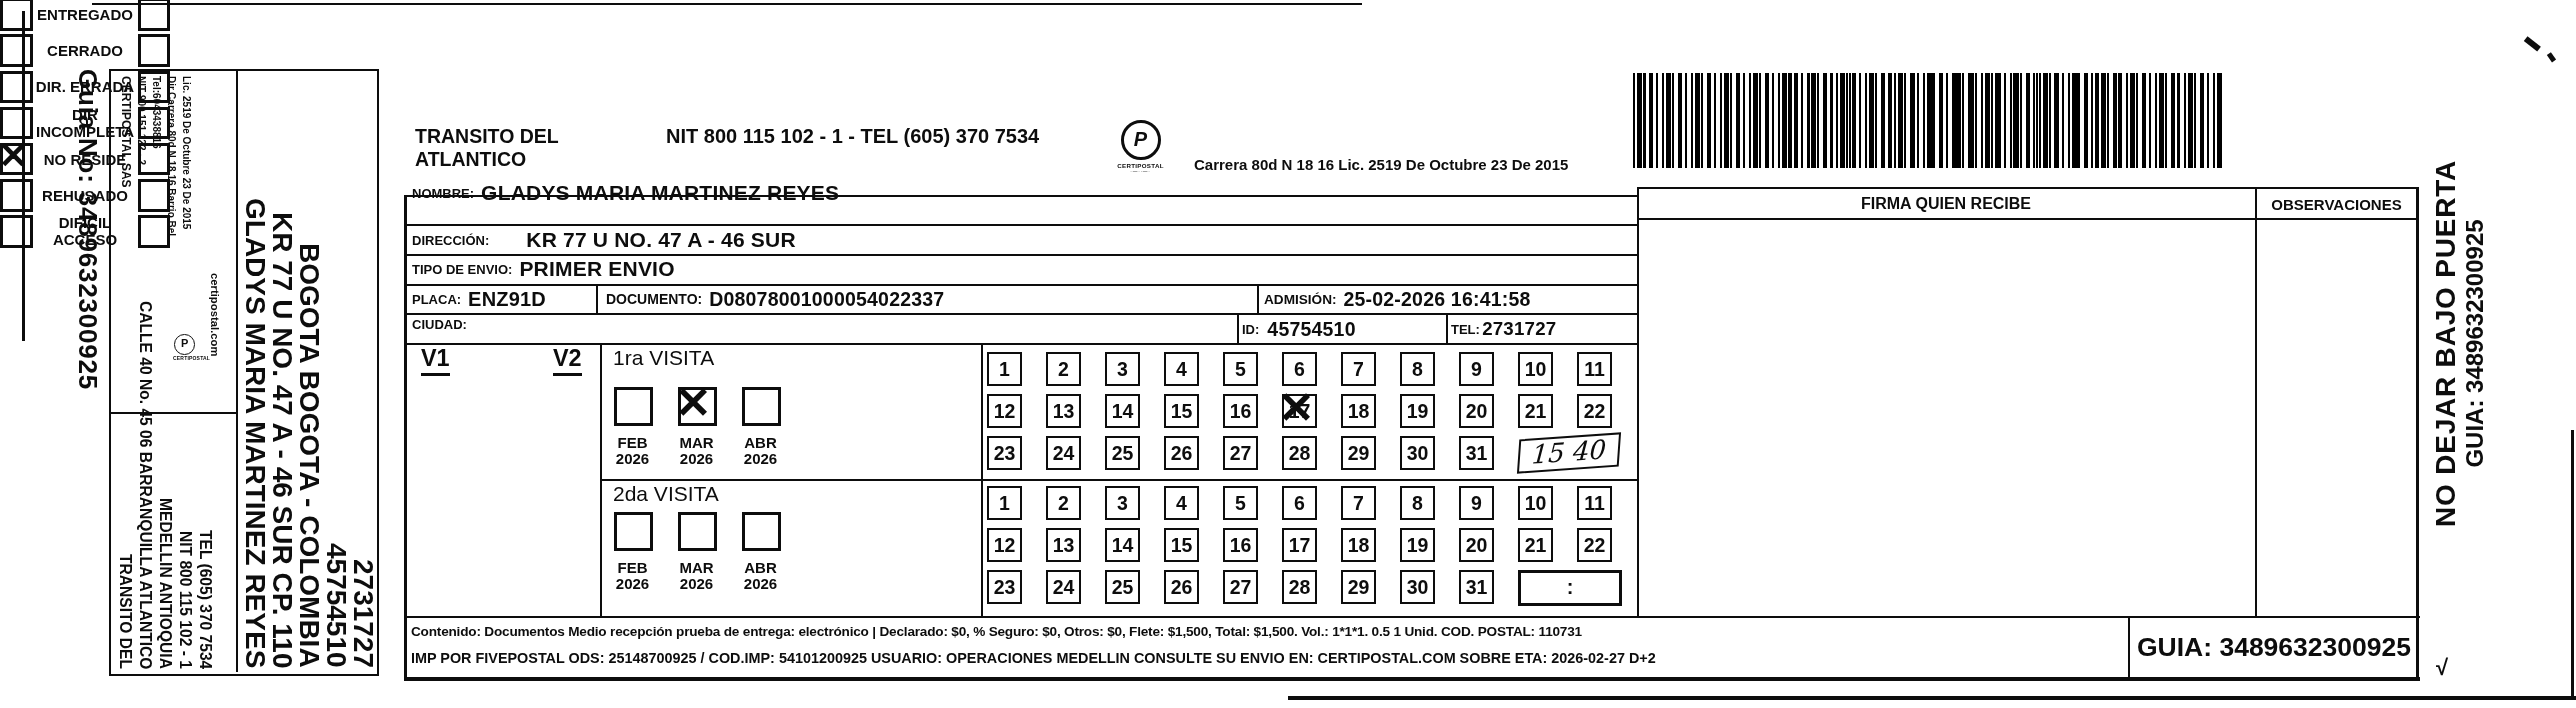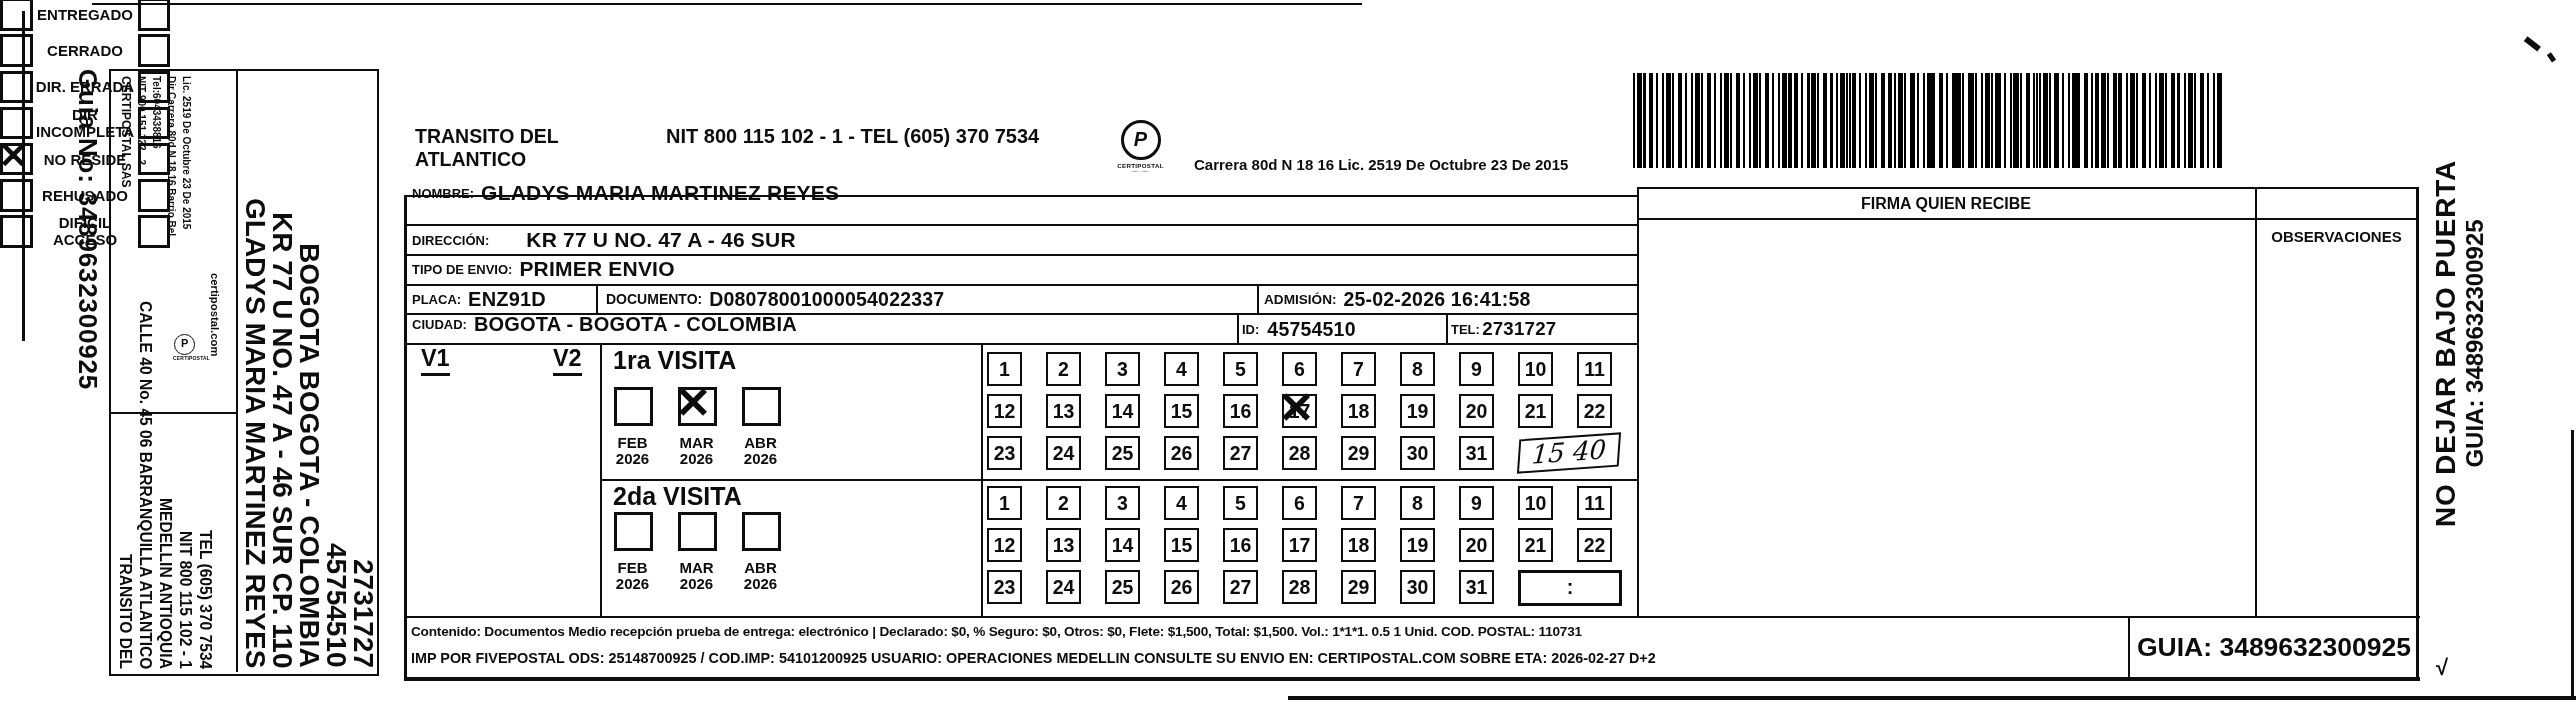--- a/index.html
+++ b/index.html
@@ -45,38 +45,38 @@
   .flabel{font-size:13px;font-weight:bold;}
   .fvalue{font-size:20px;font-weight:bold;letter-spacing:0.2px;}
   
   .vhdr{position:absolute;font-size:23.4px;font-weight:bold;border-bottom:3.1px solid #0d0d0d;padding-bottom:0.8px;}
   #statuses{left:416px;top:365px;width:170px;height:246px;display:flex;flex-direction:column;justify-content:space-between;}
   .strow{display:flex;align-items:center;height:29px;}
   .stlabel{flex:1;text-align:center;font-size:15px;font-weight:bold;}
   .cb{position:relative;width:26.5px;height:26.5px;border:3.1px solid #0d0d0d;flex:0 0 auto;}
   .cb2{position:relative;width:33px;height:33px;border:3.1px solid #0d0d0d;}
   .xmark{position:absolute;left:-4.7px;top:-7.8px;font-size:36px;font-weight:bold;line-height:1;}
-  .visit-title{position:absolute;font-size:25px;font-weight:bold;}
+  .visit-title{position:absolute;font-size:21px;font-weight:normal;}
   .months{position:absolute;display:flex;gap:27px;}
   .mcol{width:37px;text-align:center;}
   .mlabel{margin-top:5.5px;font-size:15px;font-weight:bold;line-height:16.4px;white-space:pre-line;}
   .grid{position:absolute;}
   .dayrow{display:flex;gap:24px;margin-bottom:7.8px;}
   .daycell{position:relative;width:31px;height:30px;border:2.3px solid #0d0d0d;
            font-size:19.5px;font-weight:bold;text-align:center;line-height:30px;}
   .dayx{position:absolute;left:-6.2px;top:-9.4px;font-size:44px;font-weight:bold;line-height:1;}
   .note{width:98px;height:30px;border:3.1px solid #0d0d0d;text-align:center;}
   .note.hand{font-family:"DejaVu Serif",serif;font-style:italic;font-size:26px;line-height:28px;
              transform:rotate(-4deg) skewX(-8deg);border:2.3px solid #0d0d0d;}
   .note.colon{font-size:20px;font-weight:bold;line-height:29px;}
   
   #firma-label{left:1637px;top:190px;width:618px;height:28px;display:flex;align-items:center;justify-content:center;
                font-size:16px;font-weight:bold;}
   #obs-label{left:2255px;top:190px;width:163px;height:28px;display:flex;align-items:center;justify-content:center;
-             font-size:15px;font-weight:bold;margin-top:32px;}
+             font-size:15px;font-weight:bold;}
   #footer-line1{left:411px;top:624px;font-size:13.6px;font-weight:bold;letter-spacing:-0.2px;white-space:nowrap;}
   #footer-line2{left:411px;top:650px;font-size:14.4px;font-weight:bold;white-space:nowrap;}
   #footer-guia{left:2130px;top:618px;width:288px;height:59px;display:flex;align-items:center;justify-content:center;
                font-size:26.5px;font-weight:bold;white-space:nowrap;}
   
   #side-note{left:2430px;top:617px;width:547px;transform-origin:0 0;transform:rotate(-90deg);text-align:center;}
   #side-note .l1{font-size:28px;font-weight:bold;letter-spacing:0.8px;line-height:31px;}
   #side-note .l2{font-size:24px;font-weight:bold;line-height:27px;}
   
   .mark{position:absolute;background:#0d0d0d;}
@@ -180,21 +180,20 @@
   <div class="cell" style="left:606px;top:286px;height:26px;">
     <span class="flabel" style="font-size:14px;">DOCUMENTO:</span>
     <span class="fvalue" style="font-size:19.5px;">D08078001000054022337</span>
   </div>
   <div class="cell" style="left:1264px;top:286px;height:26px;">
     <span class="flabel" style="font-size:13.6px;">ADMISIÓN:</span>
     <span class="fvalue" style="font-size:19.5px;">25-02-2026 16:41:58</span>
   </div>
   <div class="cell" style="left:412px;top:316px;height:16px;">
     <span class="flabel">CIUDAD:</span>
-    <span class="fvalue">BOGOTA - BOGOTÁ - COLOMBIA</span>
   </div>
   <div class="cell" style="left:1242px;top:316px;height:26px;gap:8px;">
     <span class="flabel">ID:</span>
     <span class="fvalue" style="font-size:19.5px;">45754510</span>
   </div>
   <div class="cell" style="left:1451px;top:316px;height:26px;gap:2.3px;">
     <span class="flabel">TEL:</span>
     <span class="fvalue" style="font-size:18.7px;">2731727</span>
   </div>
 

